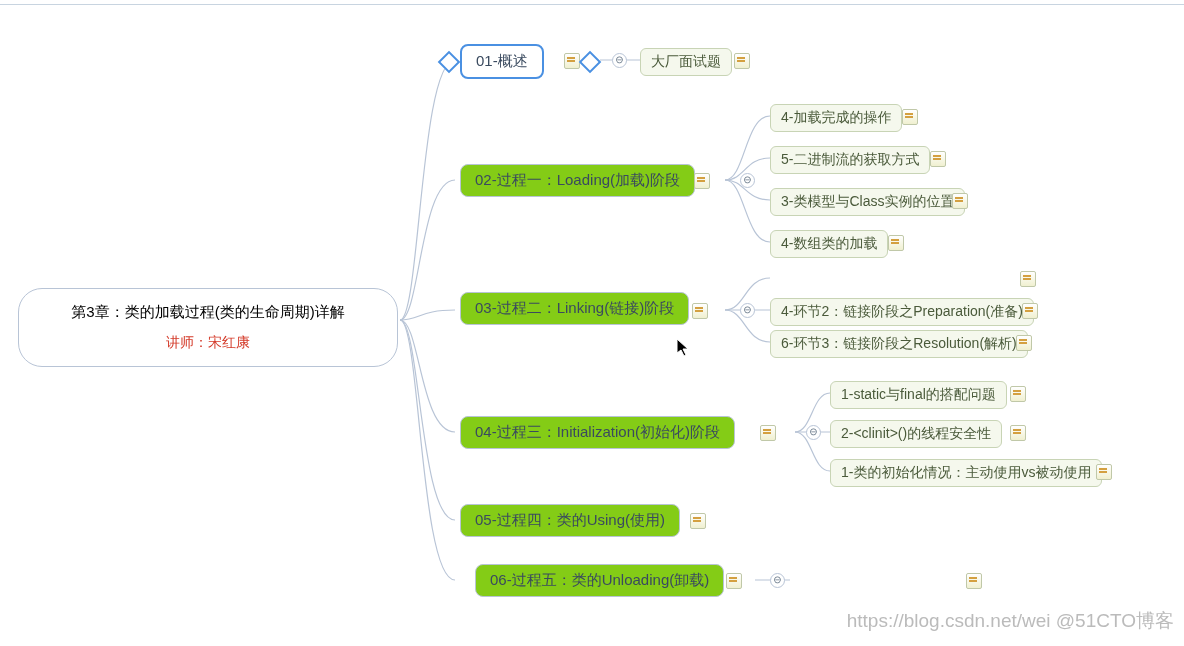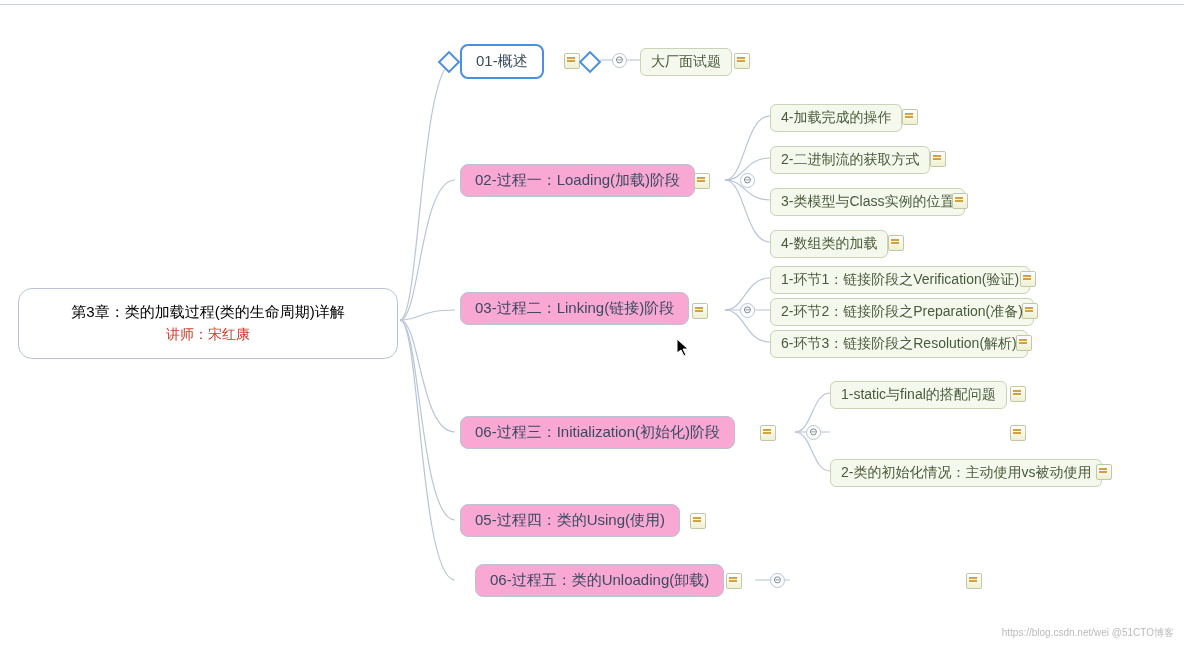--- a/index.html
+++ b/index.html
@@ -1,30 +1,30 @@
 <!DOCTYPE html>
 <html><head>
 <meta charset="utf-8">
 <style>
   html,body{margin:0;padding:0;font-family:"Microsoft YaHei",Arial,sans-serif;background:#fff;width:1184px;height:646px;overflow:hidden}
   .canvas{position:relative;width:1184px;height:646px}
   svg.connectors{position:absolute;left:0;top:0;width:1184px;height:646px;pointer-events:none}
   .node{position:absolute;display:flex;align-items:flex-end;justify-content:center;box-sizing:border-box;padding:6px 14px;font-size:15px;white-space:nowrap}
-  .root{border:1px solid #b8c4d6;border-radius:14px;padding:14px 22px;text-align:center;background:#fff}
-  .root .sub{color:#d43b2a;font-size:14px;margin-top:4px}
-  .topic{background:#f9a8d4;border:1px solid #b8c4d6;border-radius:8px;color:#3a4a5f}
+  .root{border:1px solid #b8c4d6;border-radius:24px;padding:14px 22px;text-align:center;background:#fff}
+  .root .sub{color:#d43b2a;font-size:14px;margin-top:12px}
+  .topic{background:#84cc16;border:1px solid #b8c4d6;border-radius:8px;color:#3a4a5f}
   .topic.selected{background:#fff;border:2px solid #4a90e2}
   .leaf{background:#f5f8ed;border:1px solid #c8d4b5;border-radius:6px;font-size:14px;color:#4a5a3a;padding:4px 10px}
   .note-icon{position:absolute;width:14px;height:14px;border:1px solid #c0c8a8;background:linear-gradient(#fff,#f0f0d0);border-radius:2px}
   .note-icon::after{content:"";position:absolute;left:2px;top:6px;width:8px;height:2px;background:#d4a040;box-shadow:0 -3px 0 #d4a040}
   .collapse{position:absolute;width:13px;height:13px;border:1px solid #b8c4d6;border-radius:50%;background:#fff;font-size:10px;line-height:11px;text-align:center;color:#6a7a8a}
   .diamond{position:absolute;width:12px;height:12px;border:2px solid #4a90e2;background:#fff;transform:rotate(45deg)}
   .cursor{position:absolute;width:14px;height:20px;pointer-events:none}
   .cursor svg{width:14px;height:20px}
-  .watermark{position:absolute;right:10px;bottom:6px;font-size:10px;color:#bbb}
+  .watermark{position:absolute;right:10px;bottom:12px;font-size:19px;color:#bbb}
   .topline{position:absolute;left:0;top:0;width:100%;height:4px;border-bottom:1px solid #c8d4e0}
 </style>
 </head>
 <body>
 
 <div class="canvas">
   <div class="topline"></div>
 
   <svg class="connectors">
     <g stroke="#b8c4d6" stroke-width="1.2" fill="none">
@@ -77,62 +77,62 @@
   <div class="node topic" style="left:460px;top:164px">
       <span>02-过程一：Loading(加载)阶段</span>
     </div>
   <div class="note-icon" style="left:694px;top:173px"></div>
   <div class="collapse" style="left:740px;top:173px">⊖</div>
   <div class="node leaf" style="left:770px;top:104px">
       <span>4-加载完成的操作</span>
     </div>
   <div class="note-icon" style="left:902px;top:109px"></div>
   <div class="node leaf" style="left:770px;top:146px">
-      <span>2-二进制流的获取方式</span>
+      <span>5-二进制流的获取方式</span>
     </div>
   <div class="note-icon" style="left:930px;top:151px"></div>
   <div class="node leaf" style="left:770px;top:188px">
       <span>3-类模型与Class实例的位置</span>
     </div>
   <div class="note-icon" style="left:952px;top:193px"></div>
   <div class="node leaf" style="left:770px;top:230px">
       <span>4-数组类的加载</span>
     </div>
   <div class="note-icon" style="left:888px;top:235px"></div>
 
   <div class="node topic" style="left:460px;top:292px">
       <span>03-过程二：Linking(链接)阶段</span>
     </div>
   <div class="note-icon" style="left:692px;top:303px"></div>
   <div class="collapse" style="left:740px;top:303px">⊖</div>
-  <div class="node leaf" style="left:770px;top:266px">
-      <span>1-环节1：链接阶段之Verification(验证)</span>
-    </div>
   <div class="note-icon" style="left:1020px;top:271px"></div>
   <div class="node leaf" style="left:770px;top:298px">
-      <span>2-环节2：链接阶段之Preparation(准备)</span>
+      <span>4-环节2：链接阶段之Preparation(准备)</span>
     </div>
   <div class="note-icon" style="left:1022px;top:303px"></div>
   <div class="node leaf" style="left:770px;top:330px">
       <span>6-环节3：链接阶段之Resolution(解析)</span>
     </div>
   <div class="note-icon" style="left:1016px;top:335px"></div>
 
   <div class="node topic" style="left:460px;top:416px">
-      <span>06-过程三：Initialization(初始化)阶段</span>
+      <span>04-过程三：Initialization(初始化)阶段</span>
     </div>
   <div class="note-icon" style="left:760px;top:425px"></div>
   <div class="collapse" style="left:806px;top:425px">⊖</div>
   <div class="node leaf" style="left:830px;top:381px">
       <span>1-static与final的搭配问题</span>
     </div>
   <div class="note-icon" style="left:1010px;top:386px"></div>
+  <div class="node leaf" style="left:830px;top:420px">
+      <span>2-&lt;clinit&gt;()的线程安全性</span>
+    </div>
   <div class="note-icon" style="left:1010px;top:425px"></div>
   <div class="node leaf" style="left:830px;top:459px">
-      <span>2-类的初始化情况：主动使用vs被动使用</span>
+      <span>1-类的初始化情况：主动使用vs被动使用</span>
     </div>
   <div class="note-icon" style="left:1096px;top:464px"></div>
 
   <div class="node topic" style="left:460px;top:504px">
       <span>05-过程四：类的Using(使用)</span>
     </div>
   <div class="note-icon" style="left:690px;top:513px"></div>
 
   <div class="node topic" style="left:475px;top:564px">
       <span>06-过程五：类的Unloading(卸载)</span>

